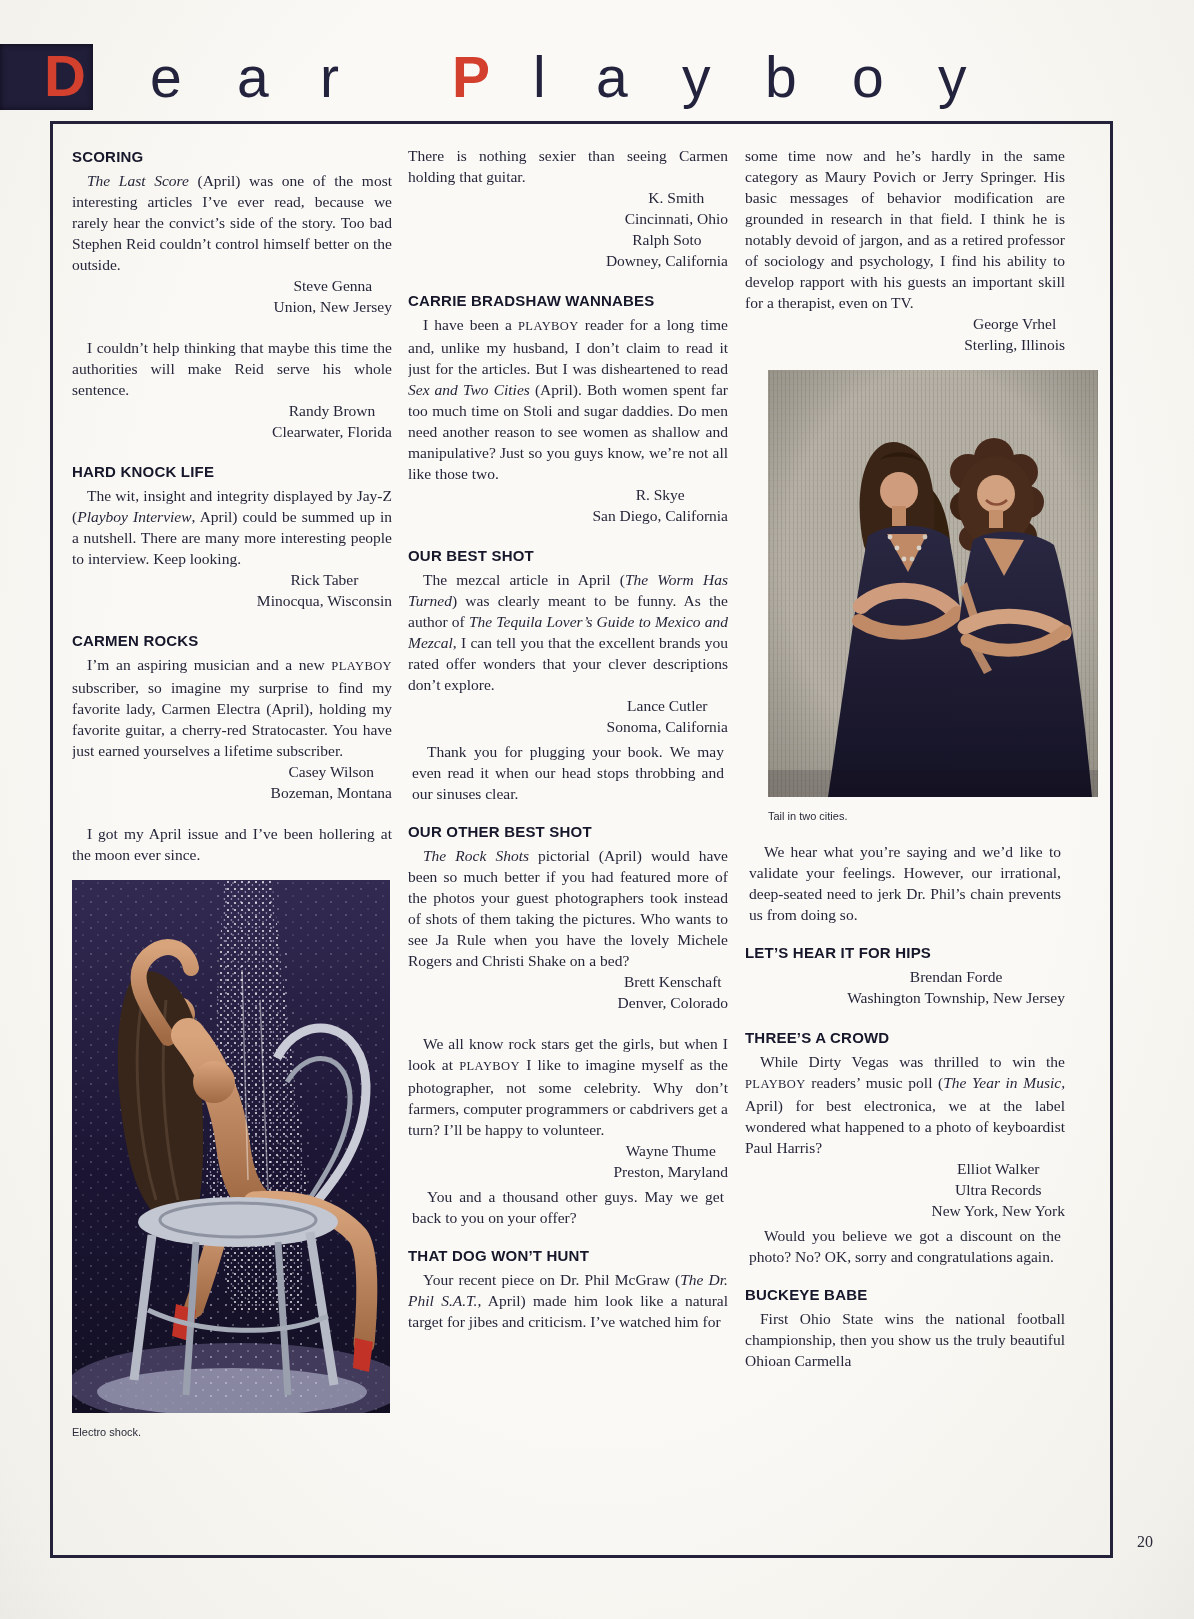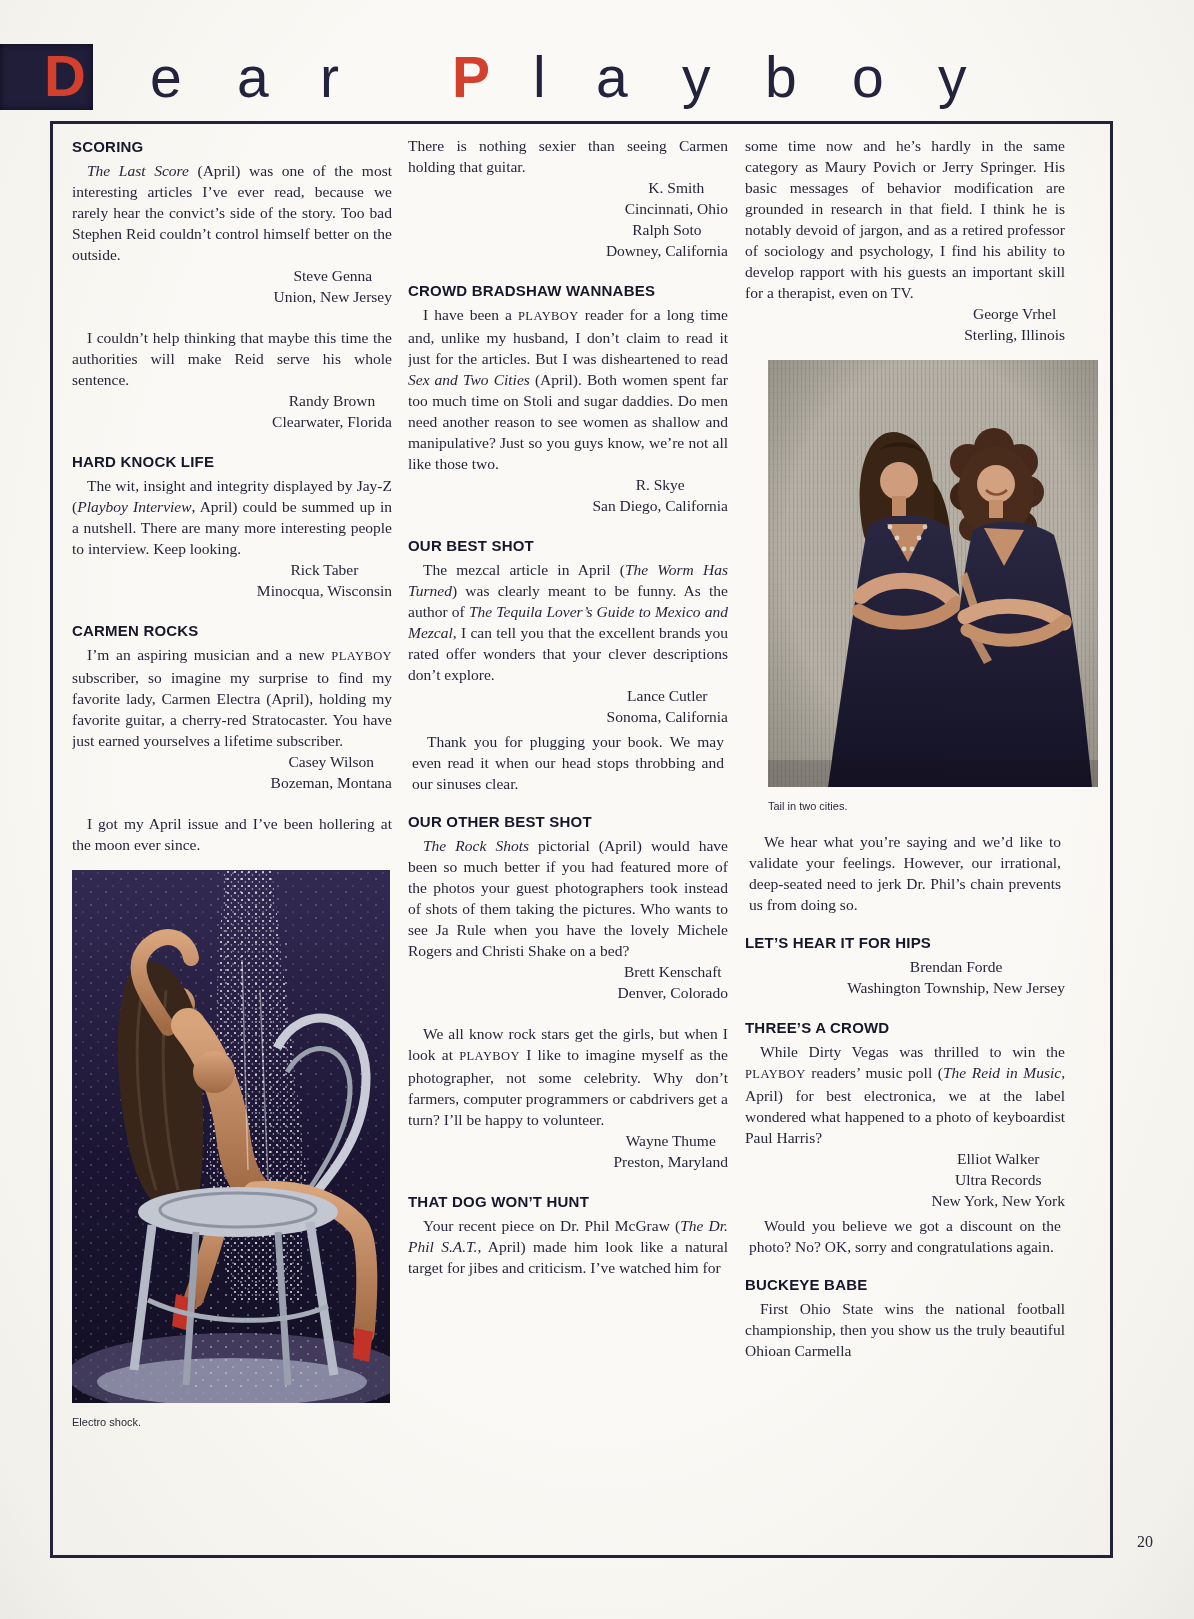--- a/index.html
+++ b/index.html
@@ -21,21 +21,21 @@
     position:absolute; top:46px; height:62px; line-height:62px;
     font-family:"Liberation Sans", sans-serif; font-weight:400; font-size:57px; color:#23233d;
   }
   .hletter.red { color:#d4402e; font-weight:700; }
   
   .frame {
     position:absolute; left:50px; top:121px; width:1063px; height:1437px;
     border:3px solid #23223a; box-sizing:border-box;
   }
   .col {
-    position:absolute; top:11px; width:320px; height:1392px;
+    position:absolute; top:21px; width:320px; height:1392px;
     font-size:15.5px; line-height:21px; text-align:justify; overflow:visible;
   }
   .col1 { left:19px; overflow:hidden; }
   .col2 { left:355px; overflow:hidden; }
   .col3 { left:692px; }
   .heading {
     font-family:"Liberation Sans", sans-serif; font-weight:700; font-size:15px;
     letter-spacing:.2px; color:#17172b; margin:18px 0 3px 0; text-align:left; line-height:20px;
   }
   .heading:first-child { margin-top:2px; }
@@ -158,21 +158,21 @@
     <div class="col col2">
         <p class="para noind">There is nothing sexier than seeing Carmen holding that guitar.</p>
         <div class="sig">
           <div>K. Smith</div>
           <div>Cincinnati, Ohio</div>
         </div>
         <div class="sig">
           <div>Ralph Soto</div>
           <div>Downey, California</div>
         </div>
-        <h3 class="heading">CROWD BRADSHAW WANNABES</h3>
+        <h3 class="heading">CARRIE BRADSHAW WANNABES</h3>
         <p class="para">I have been a <span class="sc">PLAYBOY</span> reader for a long time and, unlike my husband, I don’t claim to read it just for the articles. But I was disheartened to read <i>Sex and Two Cities</i> (April). Both women spent far too much time on Stoli and sugar daddies. Do men need another reason to see women as shallow and manipulative? Just so you guys know, we’re not all like those two.</p>
         <div class="sig">
           <div>R. Skye</div>
           <div>San Diego, California</div>
         </div>
         <h3 class="heading">OUR BEST SHOT</h3>
         <p class="para">The mezcal article in April (<i>The Worm Has Turned</i>) was clearly meant to be funny. As the author of <i>The Tequila Lover’s Guide to Mexico and Mezcal</i>, I can tell you that the excellent brands you rated offer wonders that your clever descriptions don’t explore.</p>
         <div class="sig">
           <div>Lance Cutler</div>
           <div>Sonoma, California</div>
@@ -182,20 +182,21 @@
         <p class="para"><i>The Rock Shots</i> pictorial (April) would have been so much better if you had featured more of the photos your guest photographers took instead of shots of them taking the pictures. Who wants to see Ja Rule when you have the lovely Michele Rogers and Christi Shake on a bed?</p>
         <div class="sig">
           <div>Brett Kenschaft</div>
           <div>Denver, Colorado</div>
         </div>
         <p class="para">We all know rock stars get the girls, but when I look at <span class="sc">PLAYBOY</span> I like to imagine myself as the photographer, not some celebrity. Why don’t farmers, computer programmers or cabdrivers get a turn? I’ll be happy to volunteer.</p>
         <div class="sig">
           <div>Wayne Thume</div>
           <div>Preston, Maryland</div>
         </div>
+        <p class="reply">You and a thousand other guys. May we get back to you on your offer?</p>
         <h3 class="heading">THAT DOG WON’T HUNT</h3>
         <p class="para">Your recent piece on Dr. Phil McGraw (<i>The Dr. Phil S.A.T.</i>, April) made him look like a natural target for jibes and criticism. I’ve watched him for</p>
       </div>
     <div class="col col3">
         <p class="para noind">some time now and he’s hardly in the same category as Maury Povich or Jerry Springer. His basic messages of behavior modification are grounded in research in that field. I think he is notably devoid of jargon, and as a retired professor of sociology and psychology, I find his ability to develop rapport with his guests an important skill for a therapist, even on TV.</p>
         <div class="sig">
           <div>George Vrhel</div>
           <div>Sterling, Illinois</div>
         </div>
         <figure class="photo photo-two">
@@ -255,21 +256,21 @@
 </svg>
           <figcaption>Tail in two cities.</figcaption>
         </figure>
         <p class="reply">We hear what you’re saying and we’d like to validate your feelings. However, our irrational, deep-seated need to jerk Dr. Phil’s chain prevents us from doing so.</p>
         <h3 class="heading">LET’S HEAR IT FOR HIPS</h3>
         <div class="sig">
           <div>Brendan Forde</div>
           <div>Washington Township, New Jersey</div>
         </div>
         <h3 class="heading">THREE’S A CROWD</h3>
-        <p class="para">While Dirty Vegas was thrilled to win the <span class="sc">PLAYBOY</span> readers’ music poll (<i>The Reid in Music</i>, April) for best electronica, we at the label wondered what happened to a photo of keyboardist Paul Harris?</p>
+        <p class="para">While Dirty Vegas was thrilled to win the <span class="sc">PLAYBOY</span> readers’ music poll (<i>The Year in Music</i>, April) for best electronica, we at the label wondered what happened to a photo of keyboardist Paul Harris?</p>
         <div class="sig">
           <div>Elliot Walker</div>
           <div>Ultra Records</div>
           <div>New York, New York</div>
         </div>
         <p class="reply">Would you believe we got a discount on the photo? No? OK, sorry and congratulations again.</p>
         <h3 class="heading">BUCKEYE BABE</h3>
         <p class="para">First Ohio State wins the national football championship, then you show us the truly beautiful Ohioan Carmella</p>
       </div>
   </div>

